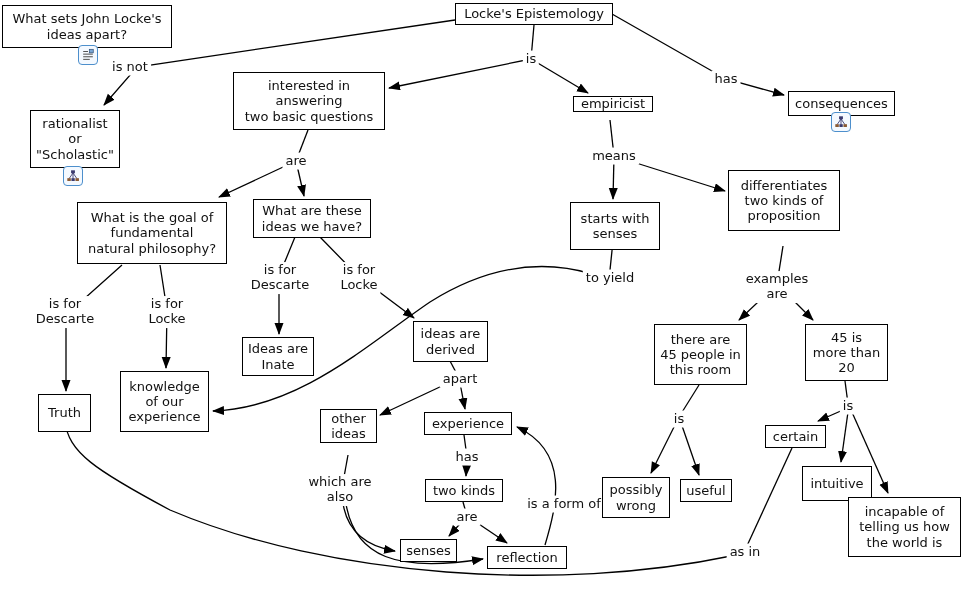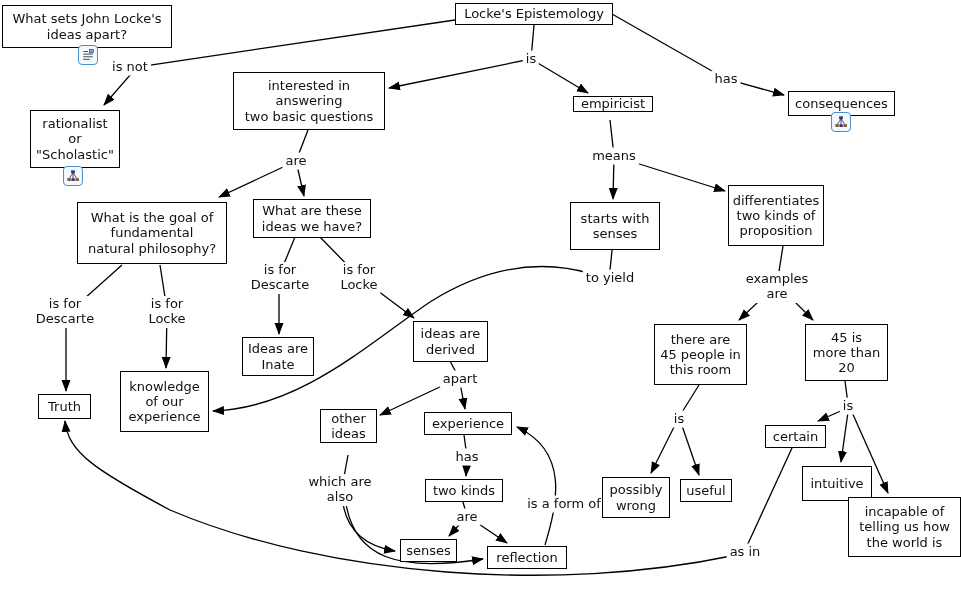--- a/index.html
+++ b/index.html
@@ -118,34 +118,34 @@
 two basic questions</div>
   <div class="node" style="left:573px;top:96px;width:80px;height:16px">empiricist</div>
   <div class="node" style="left:788px;top:91px;width:107px;height:25px">consequences</div>
   <div class="node" style="left:77px;top:202px;width:150px;height:62px">What is the goal of
 fundamental
 natural philosophy?</div>
   <div class="node" style="left:253px;top:199px;width:118px;height:39px">What are these
 ideas we have?</div>
   <div class="node" style="left:570px;top:202px;width:90px;height:48px">starts with
 senses</div>
-  <div class="node" style="left:728px;top:185px;width:96px;height:61px">differentiates
+  <div class="node" style="left:728px;top:170px;width:112px;height:61px">differentiates
 two kinds of
 proposition</div>
   <div class="node" style="left:242px;top:337px;width:72px;height:39px">Ideas are
 Inate</div>
   <div class="node" style="left:413px;top:321px;width:75px;height:41px">ideas are
 derived</div>
   <div class="node" style="left:654px;top:324px;width:93px;height:61px">there are
 45 people in
 this room</div>
   <div class="node" style="left:805px;top:324px;width:83px;height:57px">45 is
 more than
 20</div>
-  <div class="node" style="left:38px;top:394px;width:53px;height:25px">Truth</div>
+  <div class="node" style="left:38px;top:394px;width:53px;height:38px">Truth</div>
   <div class="node" style="left:120px;top:371px;width:89px;height:61px">knowledge
 of our
 experience</div>
   <div class="node" style="left:320px;top:409px;width:57px;height:34px">other
 ideas</div>
   <div class="node" style="left:424px;top:412px;width:88px;height:23px">experience</div>
   <div class="node" style="left:425px;top:479px;width:78px;height:23px">two kinds</div>
   <div class="node" style="left:400px;top:539px;width:57px;height:23px">senses</div>
   <div class="node" style="left:487px;top:546px;width:80px;height:23px">reflection</div>
   <div class="node" style="left:765px;top:425px;width:61px;height:23px">certain</div>

